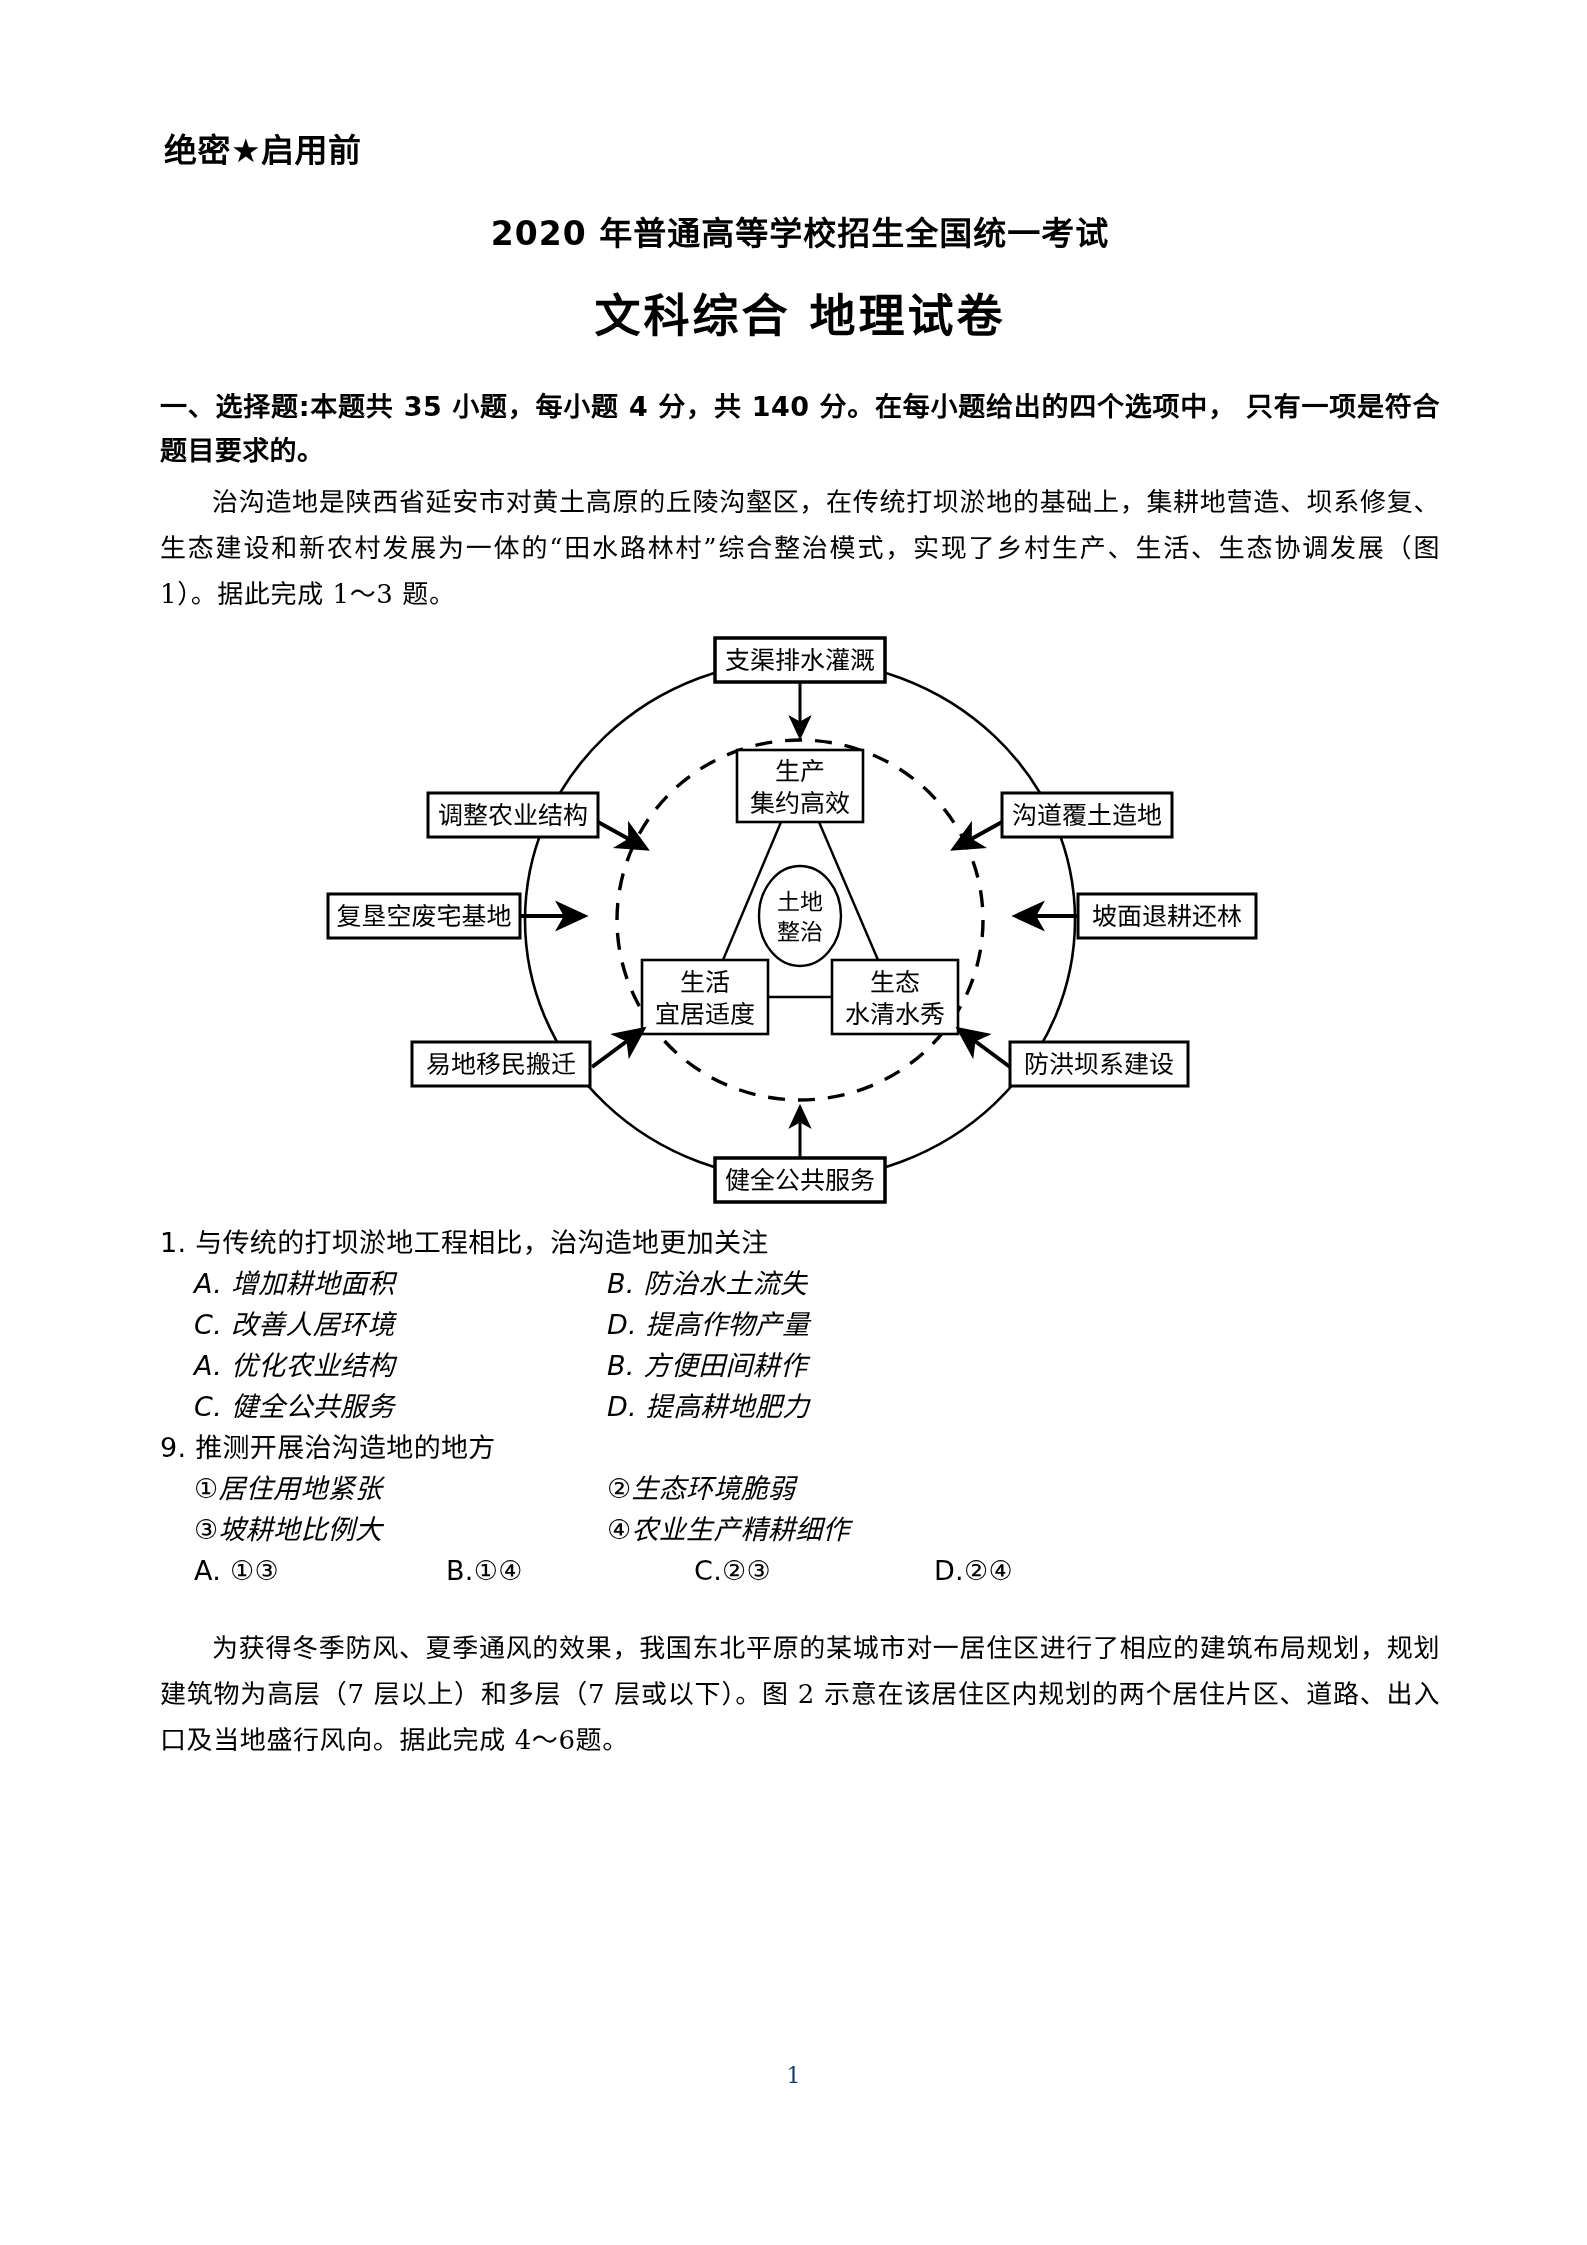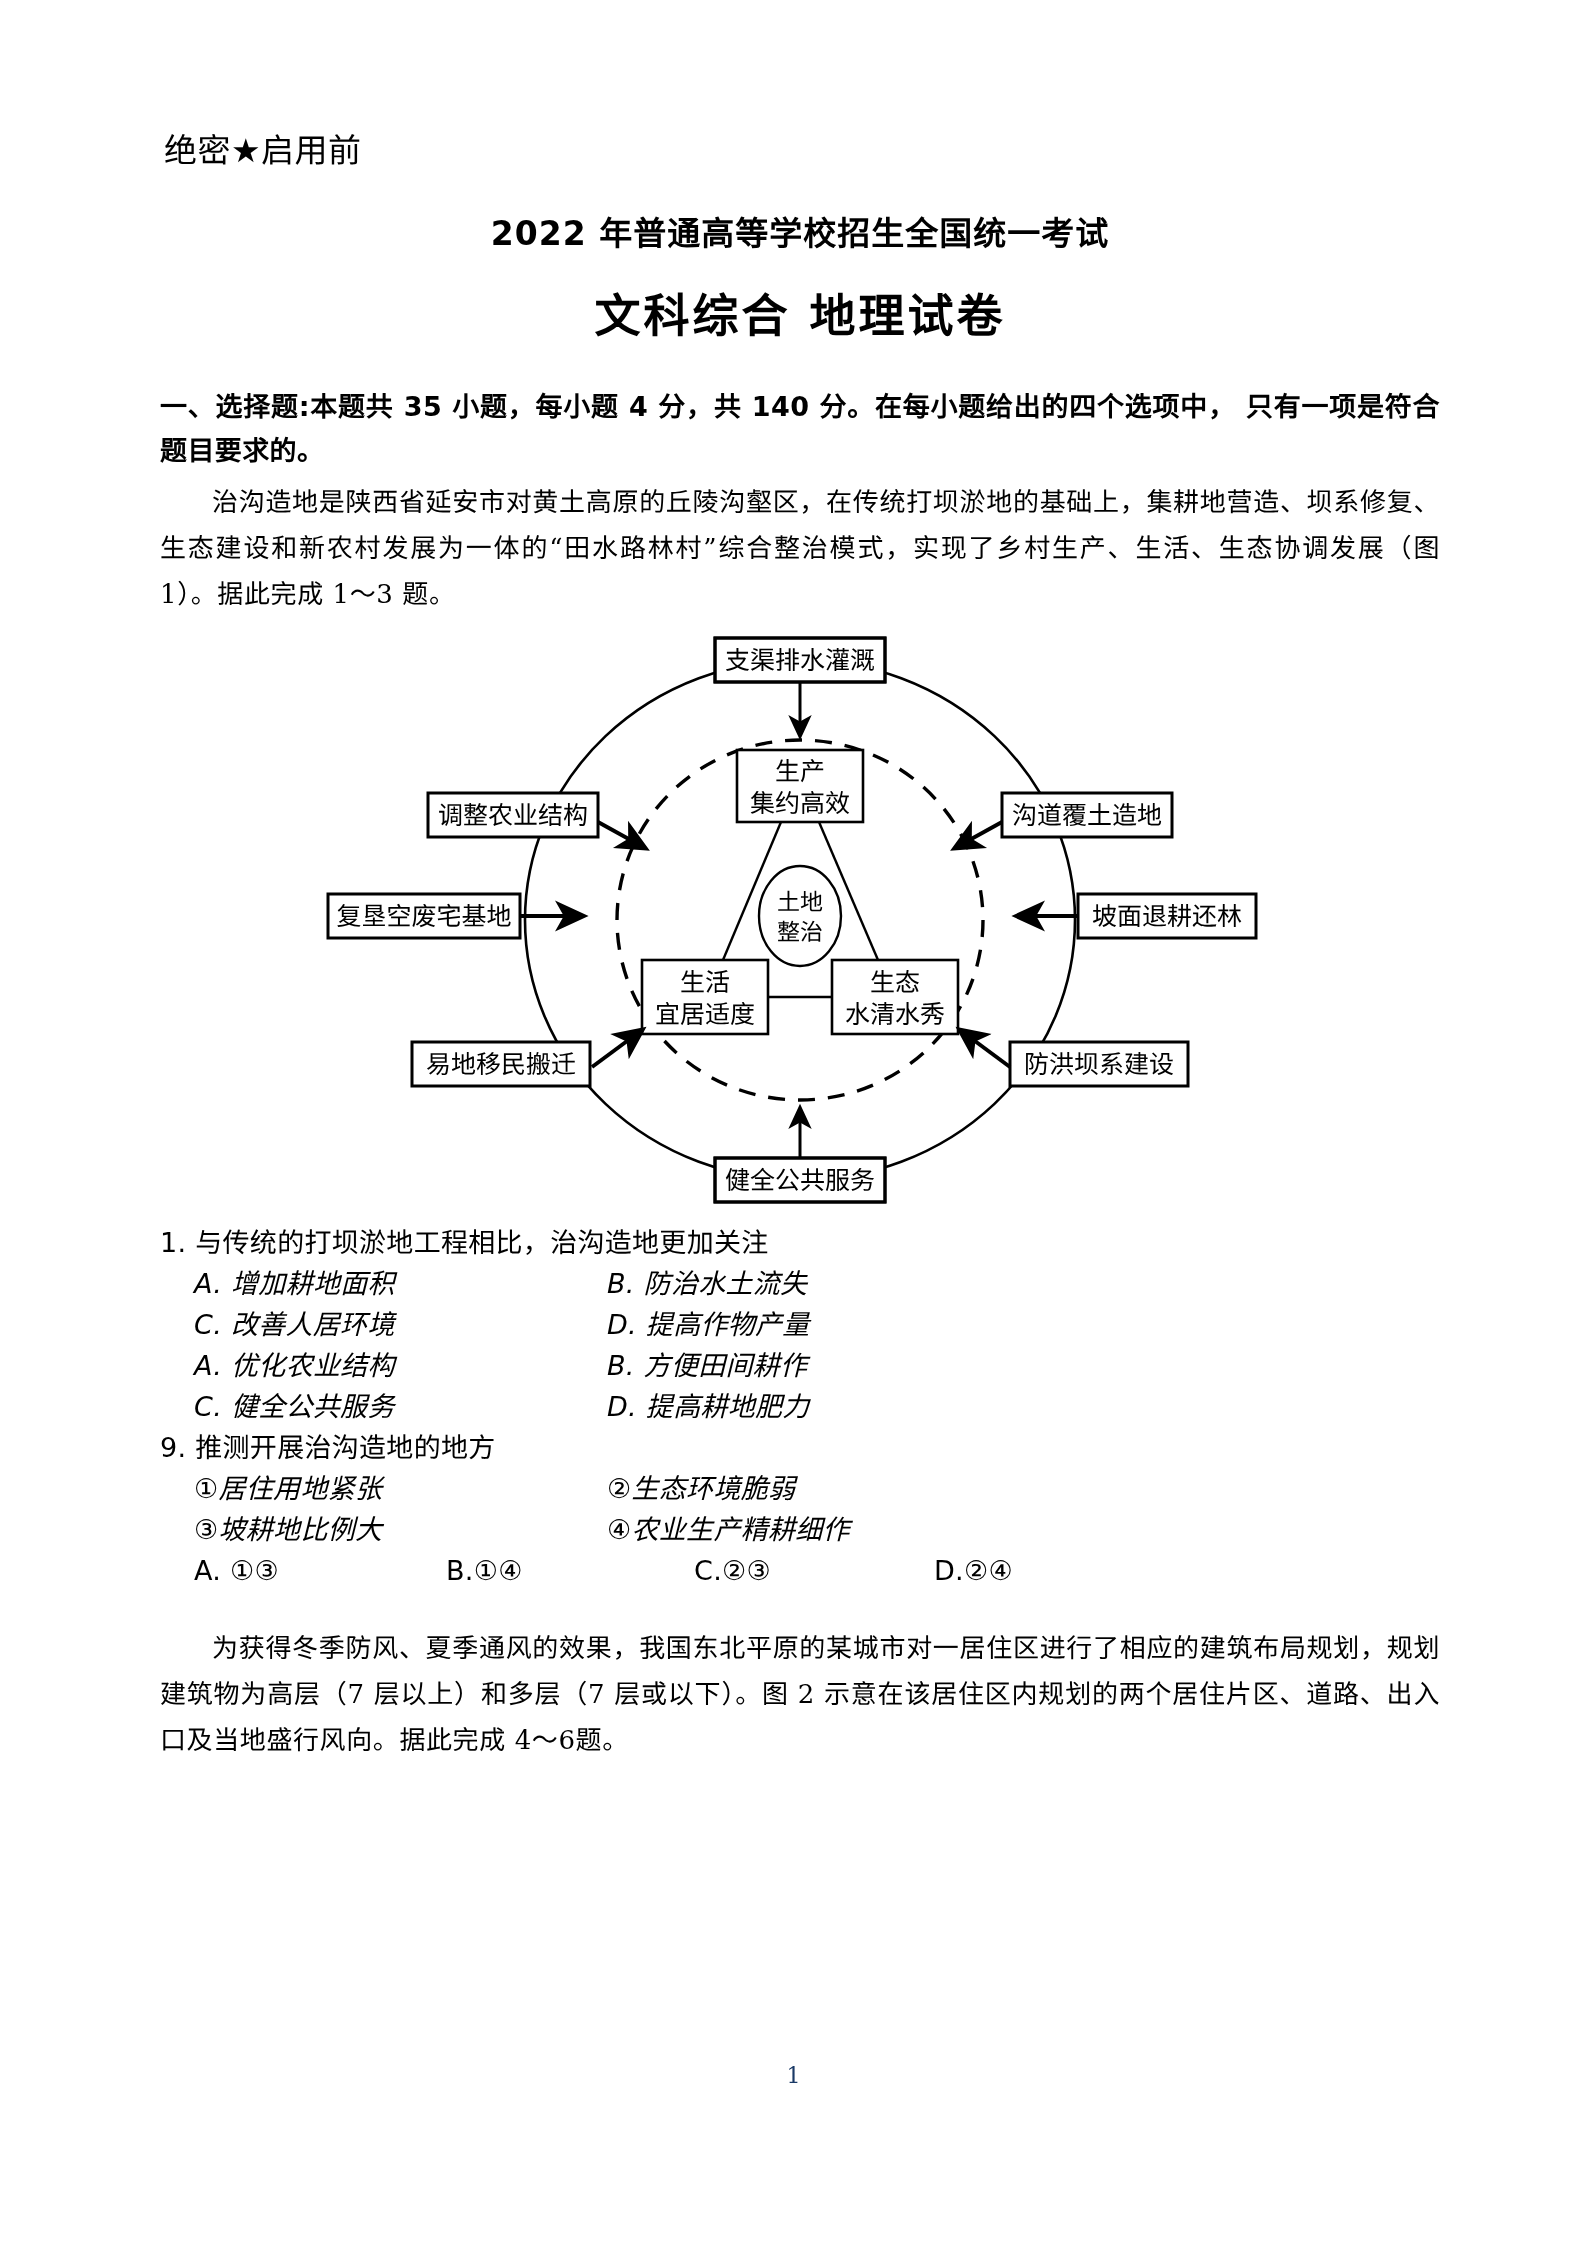--- a/index.html
+++ b/index.html
@@ -31,21 +31,21 @@
     left: 160px;
     top: 130px;
     width: 1280px;
   }
 
   
   .secret-line {
     font-family: "DejaVu Sans", "Liberation Sans", sans-serif;
     font-size: 33px;
     line-height: 1.25;
-    font-weight: 400;
+    font-weight: 700;
     letter-spacing: 0.5px;
     margin: 0 0 36px 4px;
   }
   .exam-title {
     text-align: center;
     font-family: "DejaVu Sans", "Liberation Sans", sans-serif;
     font-size: 33px;
     font-weight: 600;
     letter-spacing: 1px;
     margin: 0 0 24px 0;
@@ -147,21 +147,21 @@
   .dg-center-label { font-size: 23px; }
 </style>
 </head>
 <body>
 
 <div class="page">
   <div class="content">
 
     <div class="secret-line">绝密★启用前</div>
 
-    <div class="exam-title">2022 年普通高等学校招生全国统一考试</div>
+    <div class="exam-title">2020 年普通高等学校招生全国统一考试</div>
 
     <div class="paper-title">文科综合 地理试卷</div>
 
     <div class="section-head">一、选择题:本题共 35 小题，每小题 4 分，共 140 分。在每小题给出的四个选项中， 只有一项是符合题目要求的。</div>
 
     <div class="para">治沟造地是陕西省延安市对黄土高原的丘陵沟壑区，在传统打坝淤地的基础上，集耕地营造、坝系修复、生态建设和新农村发展为一体的“田水路林村”综合整治模式，实现了乡村生产、生活、生态协调发展（图1）。据此完成 1～3 题。</div>
 
     <div class="figure-wrap">
       <svg width="1000" height="580" viewBox="0 0 1000 580">
 

